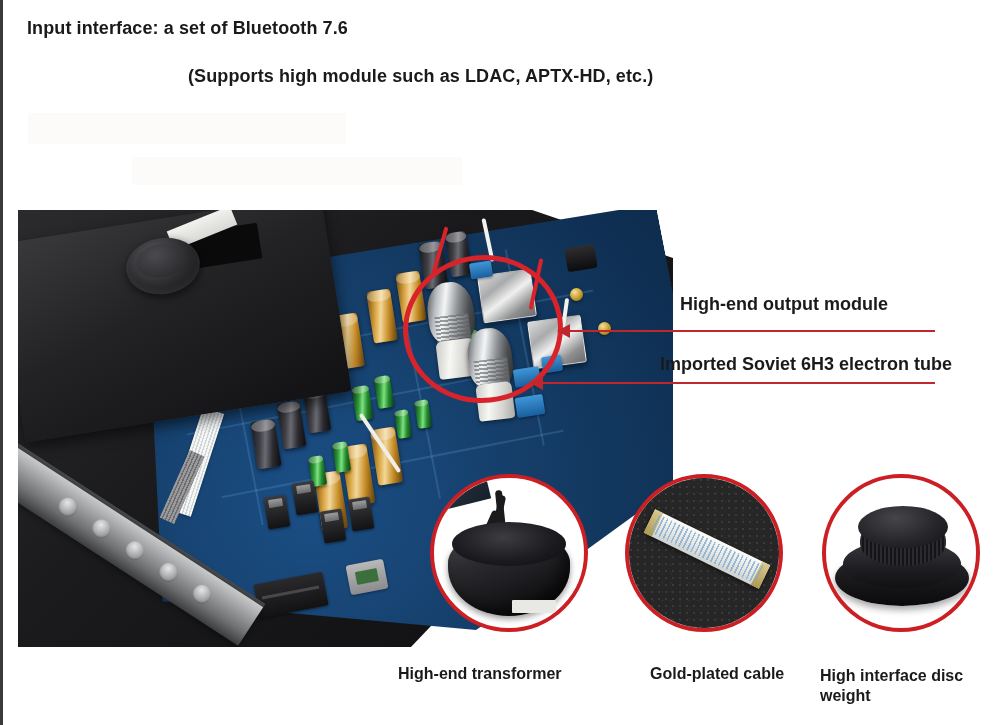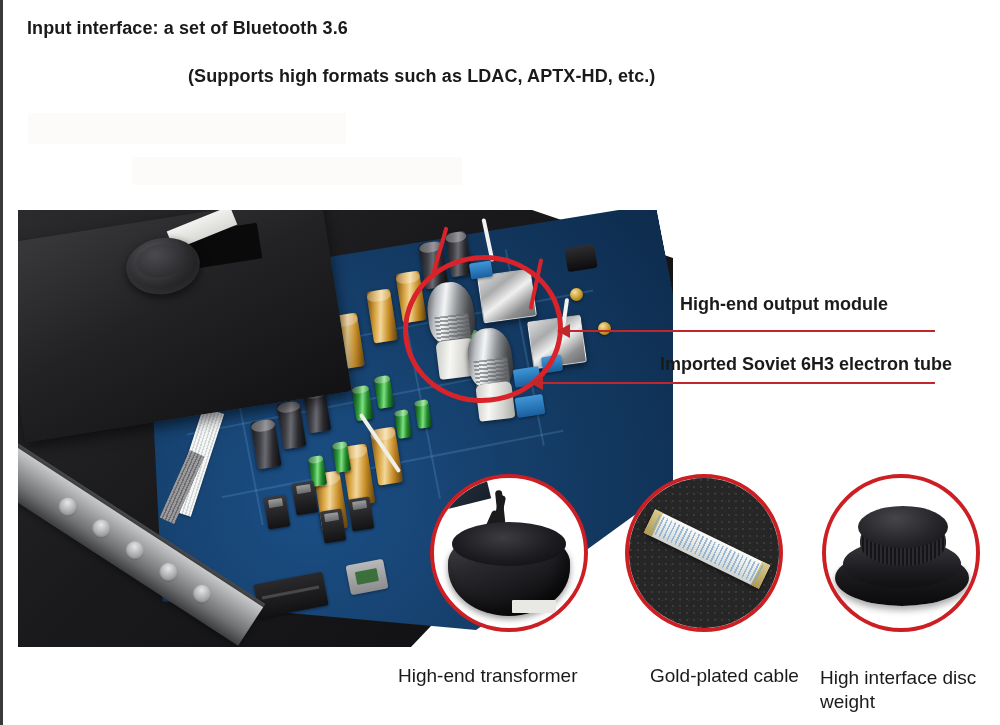--- a/index.html
+++ b/index.html
@@ -159,21 +159,21 @@
   .ann-head{position:absolute;width:0;height:0;border-top:7px solid transparent;
             border-bottom:7px solid transparent;border-right:13px solid #c0272d;}
   .ann-label{position:absolute;font-size:18px;font-weight:bold;white-space:nowrap;}
 
   
   .circle-photo{
     position:absolute;width:158px;height:158px;border-radius:50%;
     border:4px solid #cc1f24;box-sizing:border-box;overflow:hidden;
     background:#ffffff;
   }
-  .cp-caption{position:absolute;font-size:19px;font-weight:normal;line-height:1.25;}
+  .cp-caption{position:absolute;font-size:16px;font-weight:bold;line-height:1.25;}
 
   
   .xf-body{
     position:absolute;left:14px;top:52px;width:122px;height:86px;border-radius:50%/38% 38% 56% 56%;
     background:linear-gradient(160deg,#4a4a4e 0%,#2a2a2e 35%,#131316 75%,#08080a 100%);
     box-shadow:inset -8px -6px 16px rgba(0,0,0,.6), 0 3px 6px rgba(0,0,0,.4);
   }
   .xf-top{
     position:absolute;left:18px;top:44px;width:114px;height:44px;border-radius:50%;
     background:radial-gradient(ellipse at 45% 35%,#3c3c41 0%,#1d1d21 55%,#0b0b0d 100%);
@@ -219,22 +219,22 @@
   .dw-top{
     position:absolute;left:32px;top:28px;width:90px;height:42px;border-radius:50%;
     background:radial-gradient(ellipse at 42% 30%,#45454a 0%,#27272b 55%,#131316 100%);
   }
 </style>
 </head>
 <body>
 
 <div class="page-edge-left"></div>
 
-<div class="hdr-line1">Input interface: a set of Bluetooth 3.6</div>
-<div class="hdr-line2">(Supports high formats such as LDAC, APTX-HD, etc.)</div>
+<div class="hdr-line1">Input interface: a set of Bluetooth 7.6</div>
+<div class="hdr-line2">(Supports high module such as LDAC, APTX-HD, etc.)</div>
 <div class="ghost a"></div>
 <div class="ghost b"></div>
 
 <div class="main-photo">
   <div class="mp-inner">
     <div class="chassis"></div>
 
     <div class="pcb">
       <div class="pcb-trace" style="left:6%;top:22%;width:80%;height:2px;"></div>
       <div class="pcb-trace" style="left:10%;top:38%;width:70%;height:2px;"></div>

